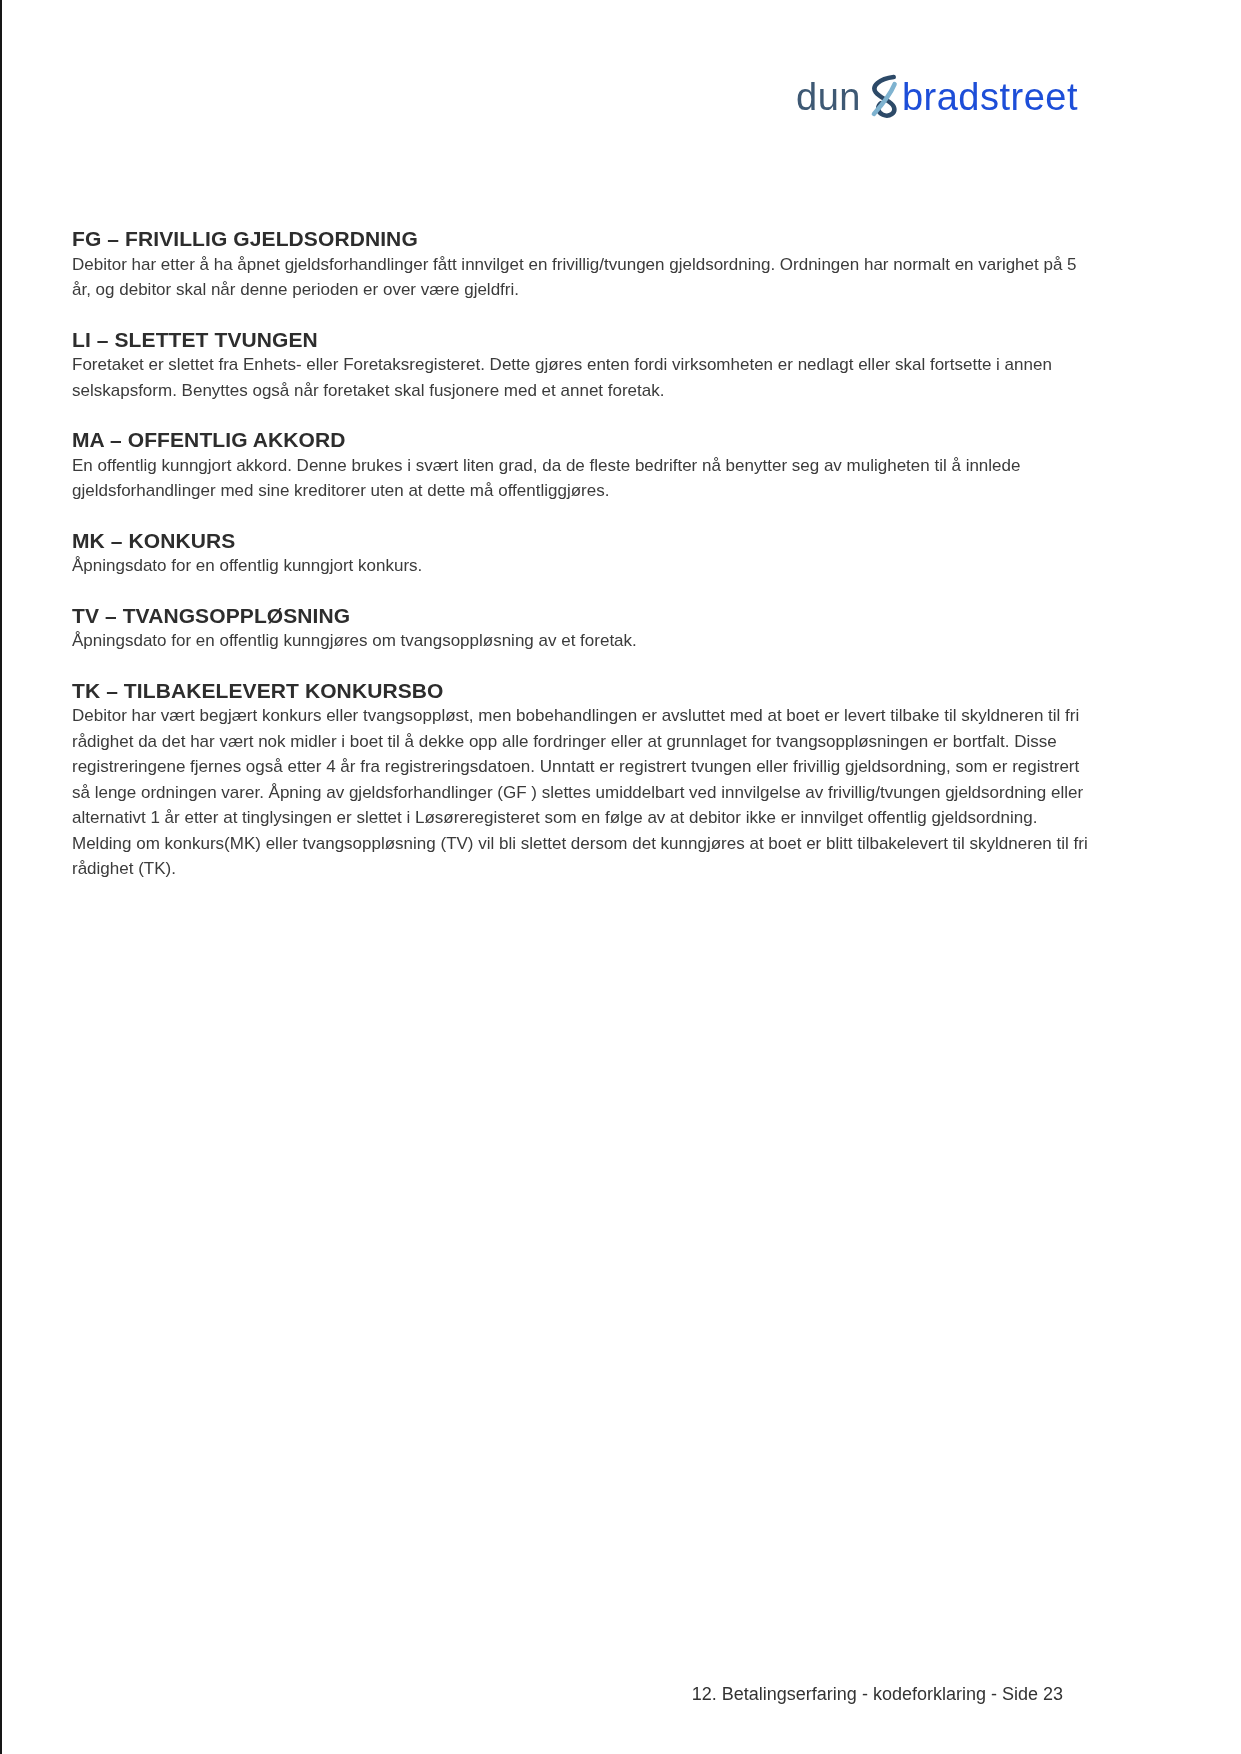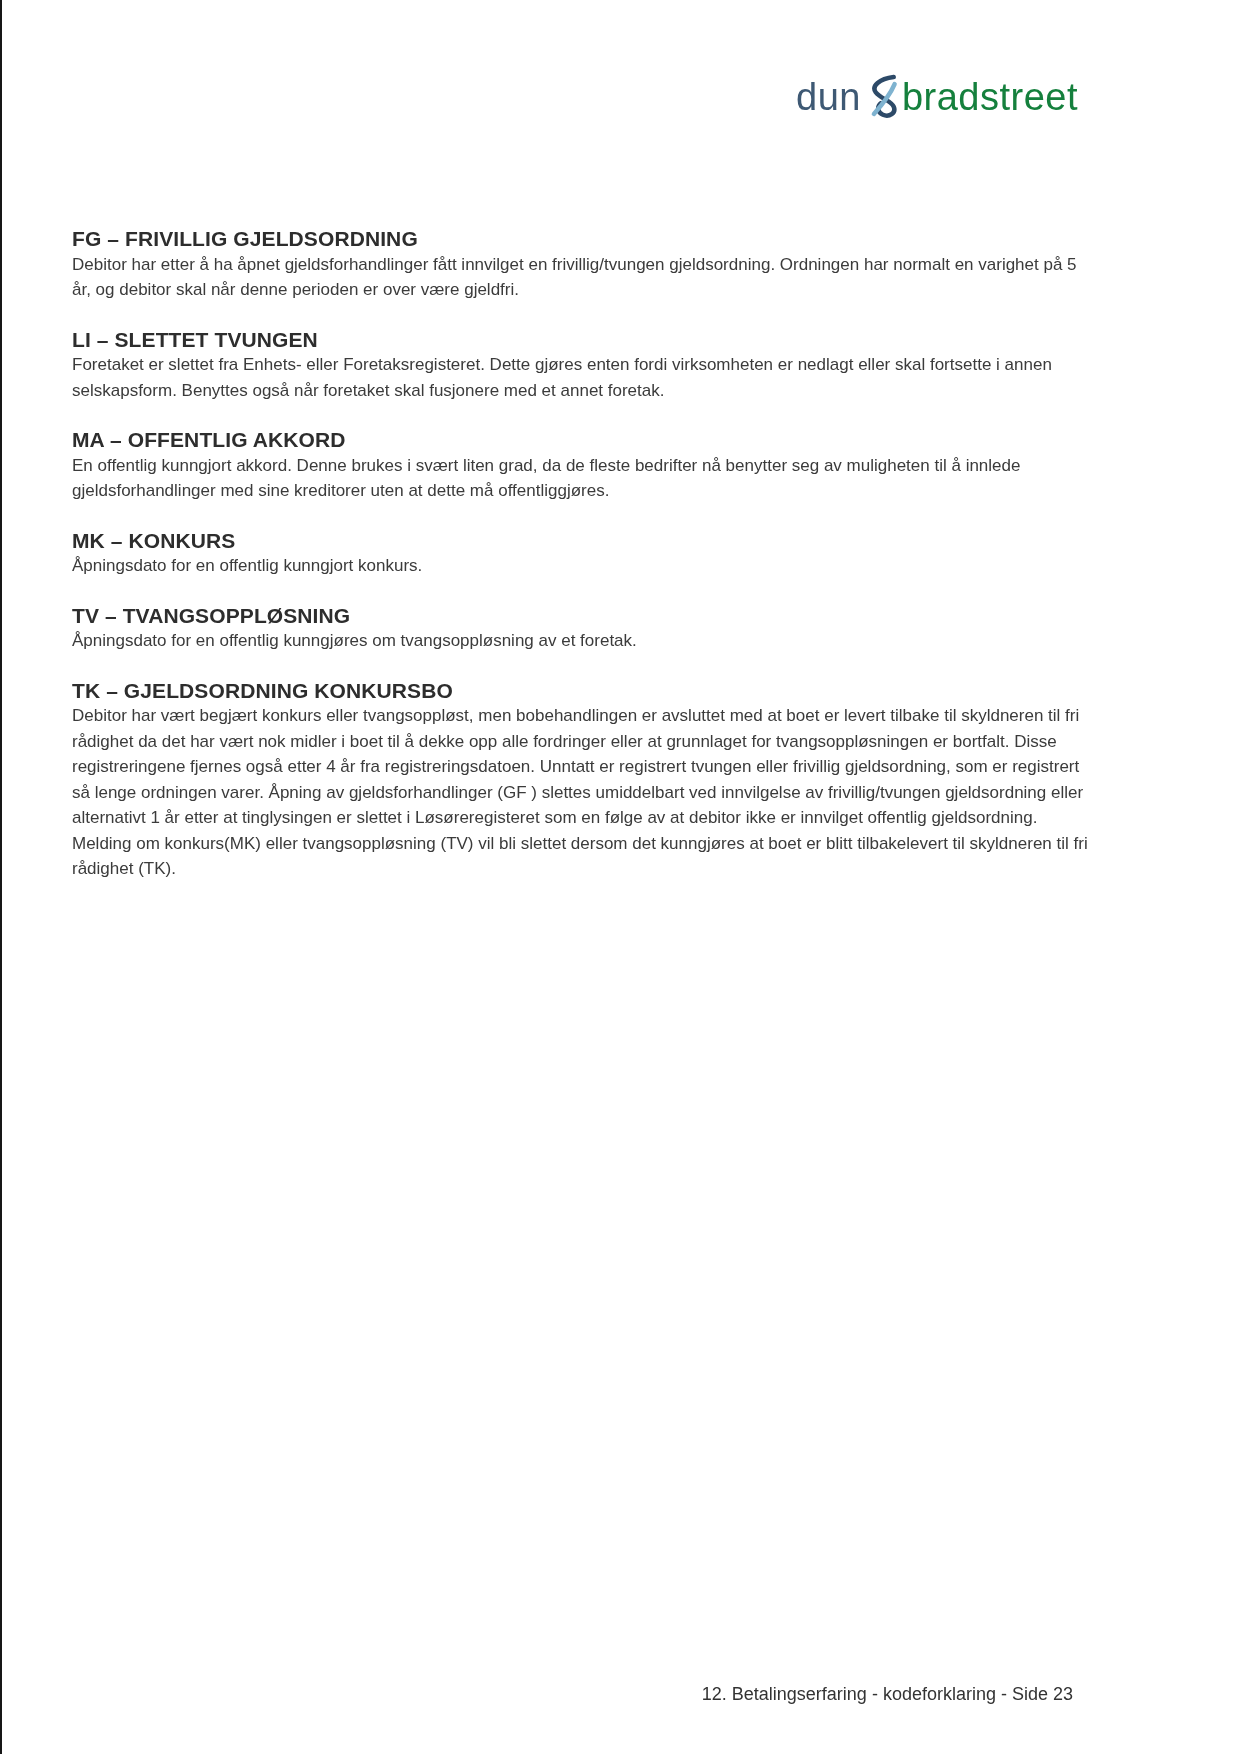--- a/index.html
+++ b/index.html
@@ -29,21 +29,21 @@
     align-items: flex-end;
     white-space: nowrap;
   }
   .logo .word {
     font-size: 38px;
     font-weight: 400;
     letter-spacing: 0.5px;
     line-height: 1;
   }
   .logo .dun   { color: #3e5974; }
-  .logo .brad  { color: #15803d; }
+  .logo .brad  { color: #1d4ed8; }
   .logo .amp   { display: inline-block; margin: 0 2px -6px 3px; }
 
   .content {
     position: absolute;
     left: 72px;
     top: 226px;
     width: 1016px;
     color: #3a3a3a;
     font-size: 17px;
     line-height: 25.5px;
@@ -54,21 +54,21 @@
     line-height: 25.5px;
     font-weight: bold;
     color: #2d2d2d;
     letter-spacing: 0.1px;
   }
   .section p { color: #3b3b3b; }
 
   .footer {
     position: absolute;
     top: 1684px;
-    right: 168px;
+    right: 178px;
     font-size: 18px;
     color: #333333;
     white-space: nowrap;
   }
 </style>
 </head>
 <body>
 
 <div class="page">
 
@@ -106,21 +106,21 @@
       <h2>MK – KONKURS</h2>
       <p>Åpningsdato for en offentlig kunngjort konkurs.</p>
     </section>
 
     <section class="section">
       <h2>TV – TVANGSOPPLØSNING</h2>
       <p>Åpningsdato for en offentlig kunngjøres om tvangsoppløsning av et foretak.</p>
     </section>
 
     <section class="section">
-      <h2>TK – GJELDSORDNING KONKURSBO</h2>
+      <h2>TK – TILBAKELEVERT KONKURSBO</h2>
       <p>Debitor har vært begjært konkurs eller tvangsoppløst, men bobehandlingen er avsluttet med at boet er levert tilbake til skyldneren til fri rådighet da det har vært nok midler i boet til å dekke opp alle fordringer eller at grunnlaget for tvangsoppløsningen er bortfalt. Disse registreringene fjernes også etter 4 år fra registreringsdatoen. Unntatt er registrert tvungen eller frivillig gjeldsordning, som er registrert så lenge ordningen varer. Åpning av gjeldsforhandlinger (GF ) slettes umiddelbart ved innvilgelse av frivillig/tvungen gjeldsordning eller alternativt 1 år etter at tinglysingen er slettet i Løsøreregisteret som en følge av at debitor ikke er innvilget offentlig gjeldsordning. Melding om konkurs(MK) eller tvangsoppløsning (TV) vil bli slettet dersom det kunngjøres at boet er blitt tilbakelevert til skyldneren til fri rådighet (TK).</p>
     </section>
 
   </main>
 
   <footer class="footer">12. Betalingserfaring - kodeforklaring - Side 23</footer>
 
 </div>
 
 </body></html>

